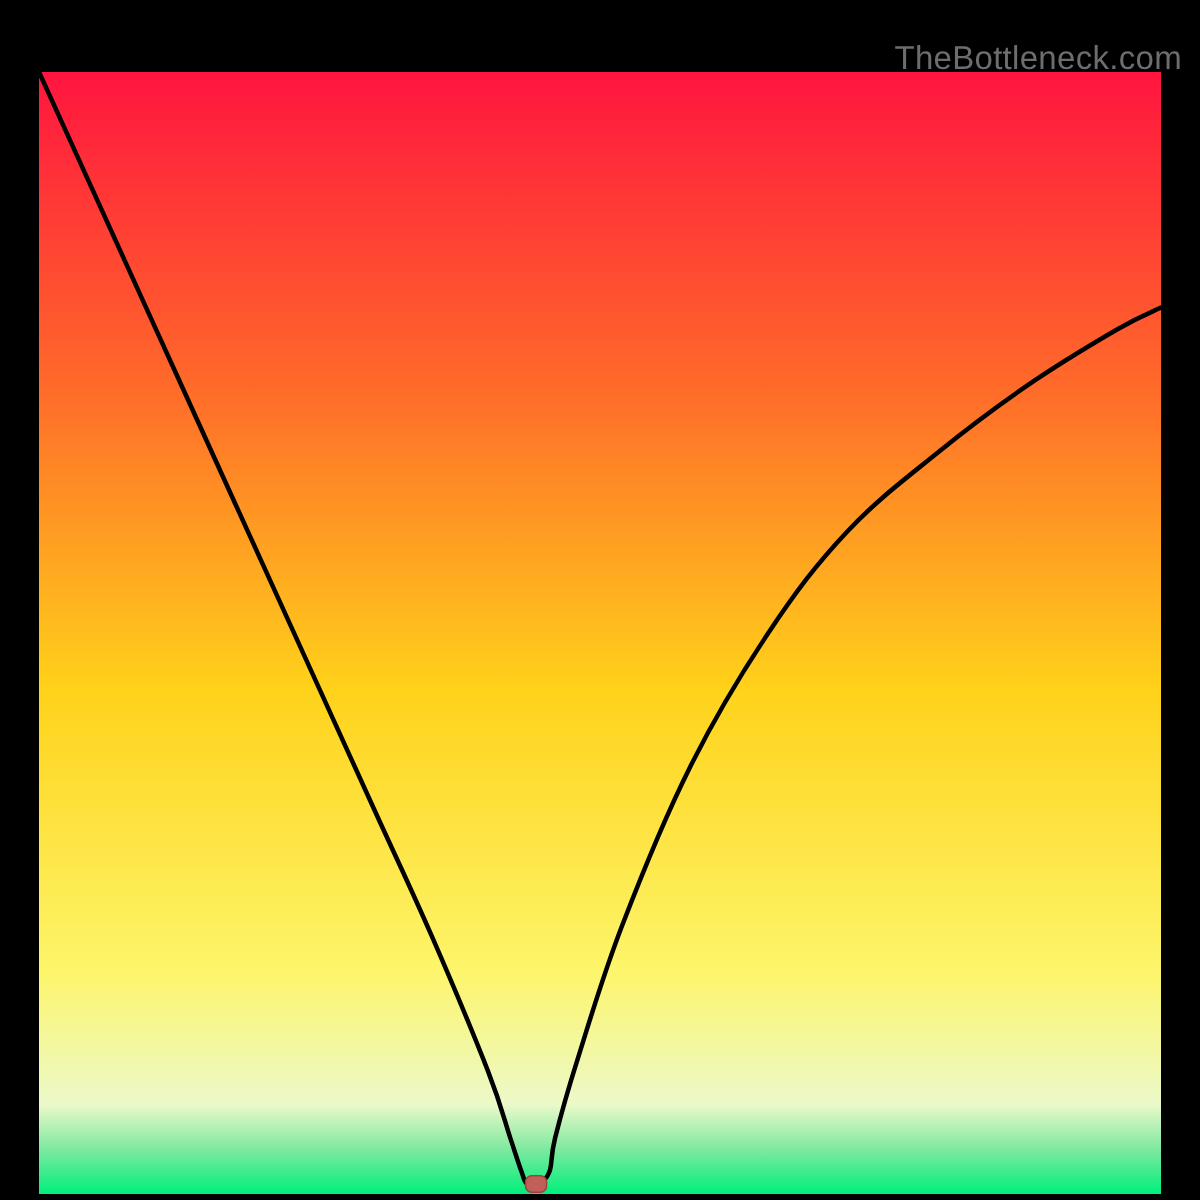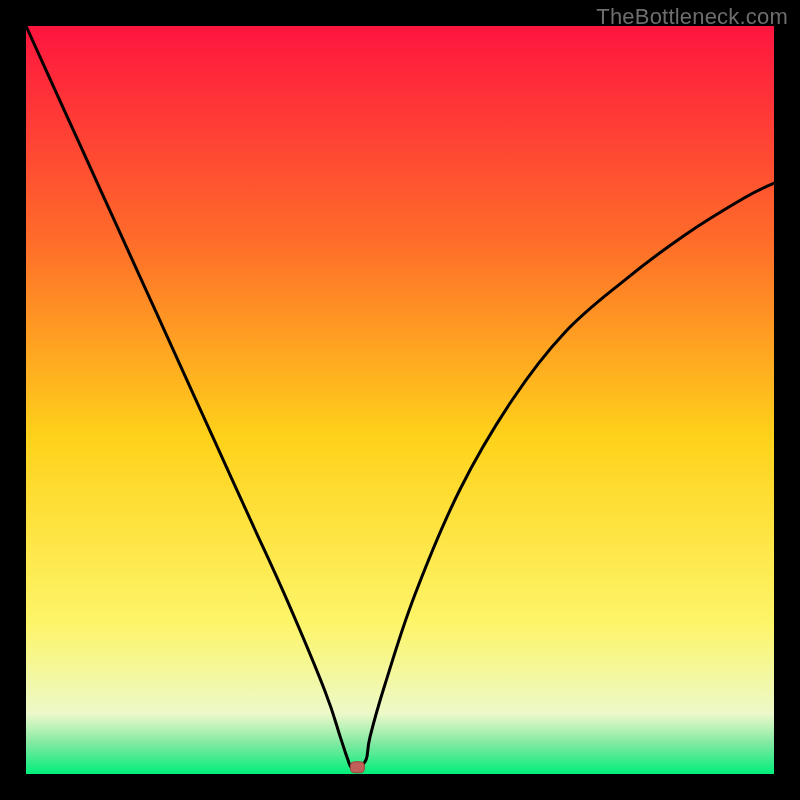--- a/index.html
+++ b/index.html
@@ -9,20 +9,21 @@
     height: 800px;
     overflow: hidden;
     background: #000;
     font-family: Arial, Helvetica, sans-serif;
   }
   .frame {
     position: relative;
     width: 800px;
     height: 763px;
     background: #000;
+    margin-top: 22px;
   }
   .plot-area {
     position: absolute;
     left: 26px;
     top: 26px;
     width: 748px;
     height: 748px;
   }
   .watermark {
     position: absolute;

